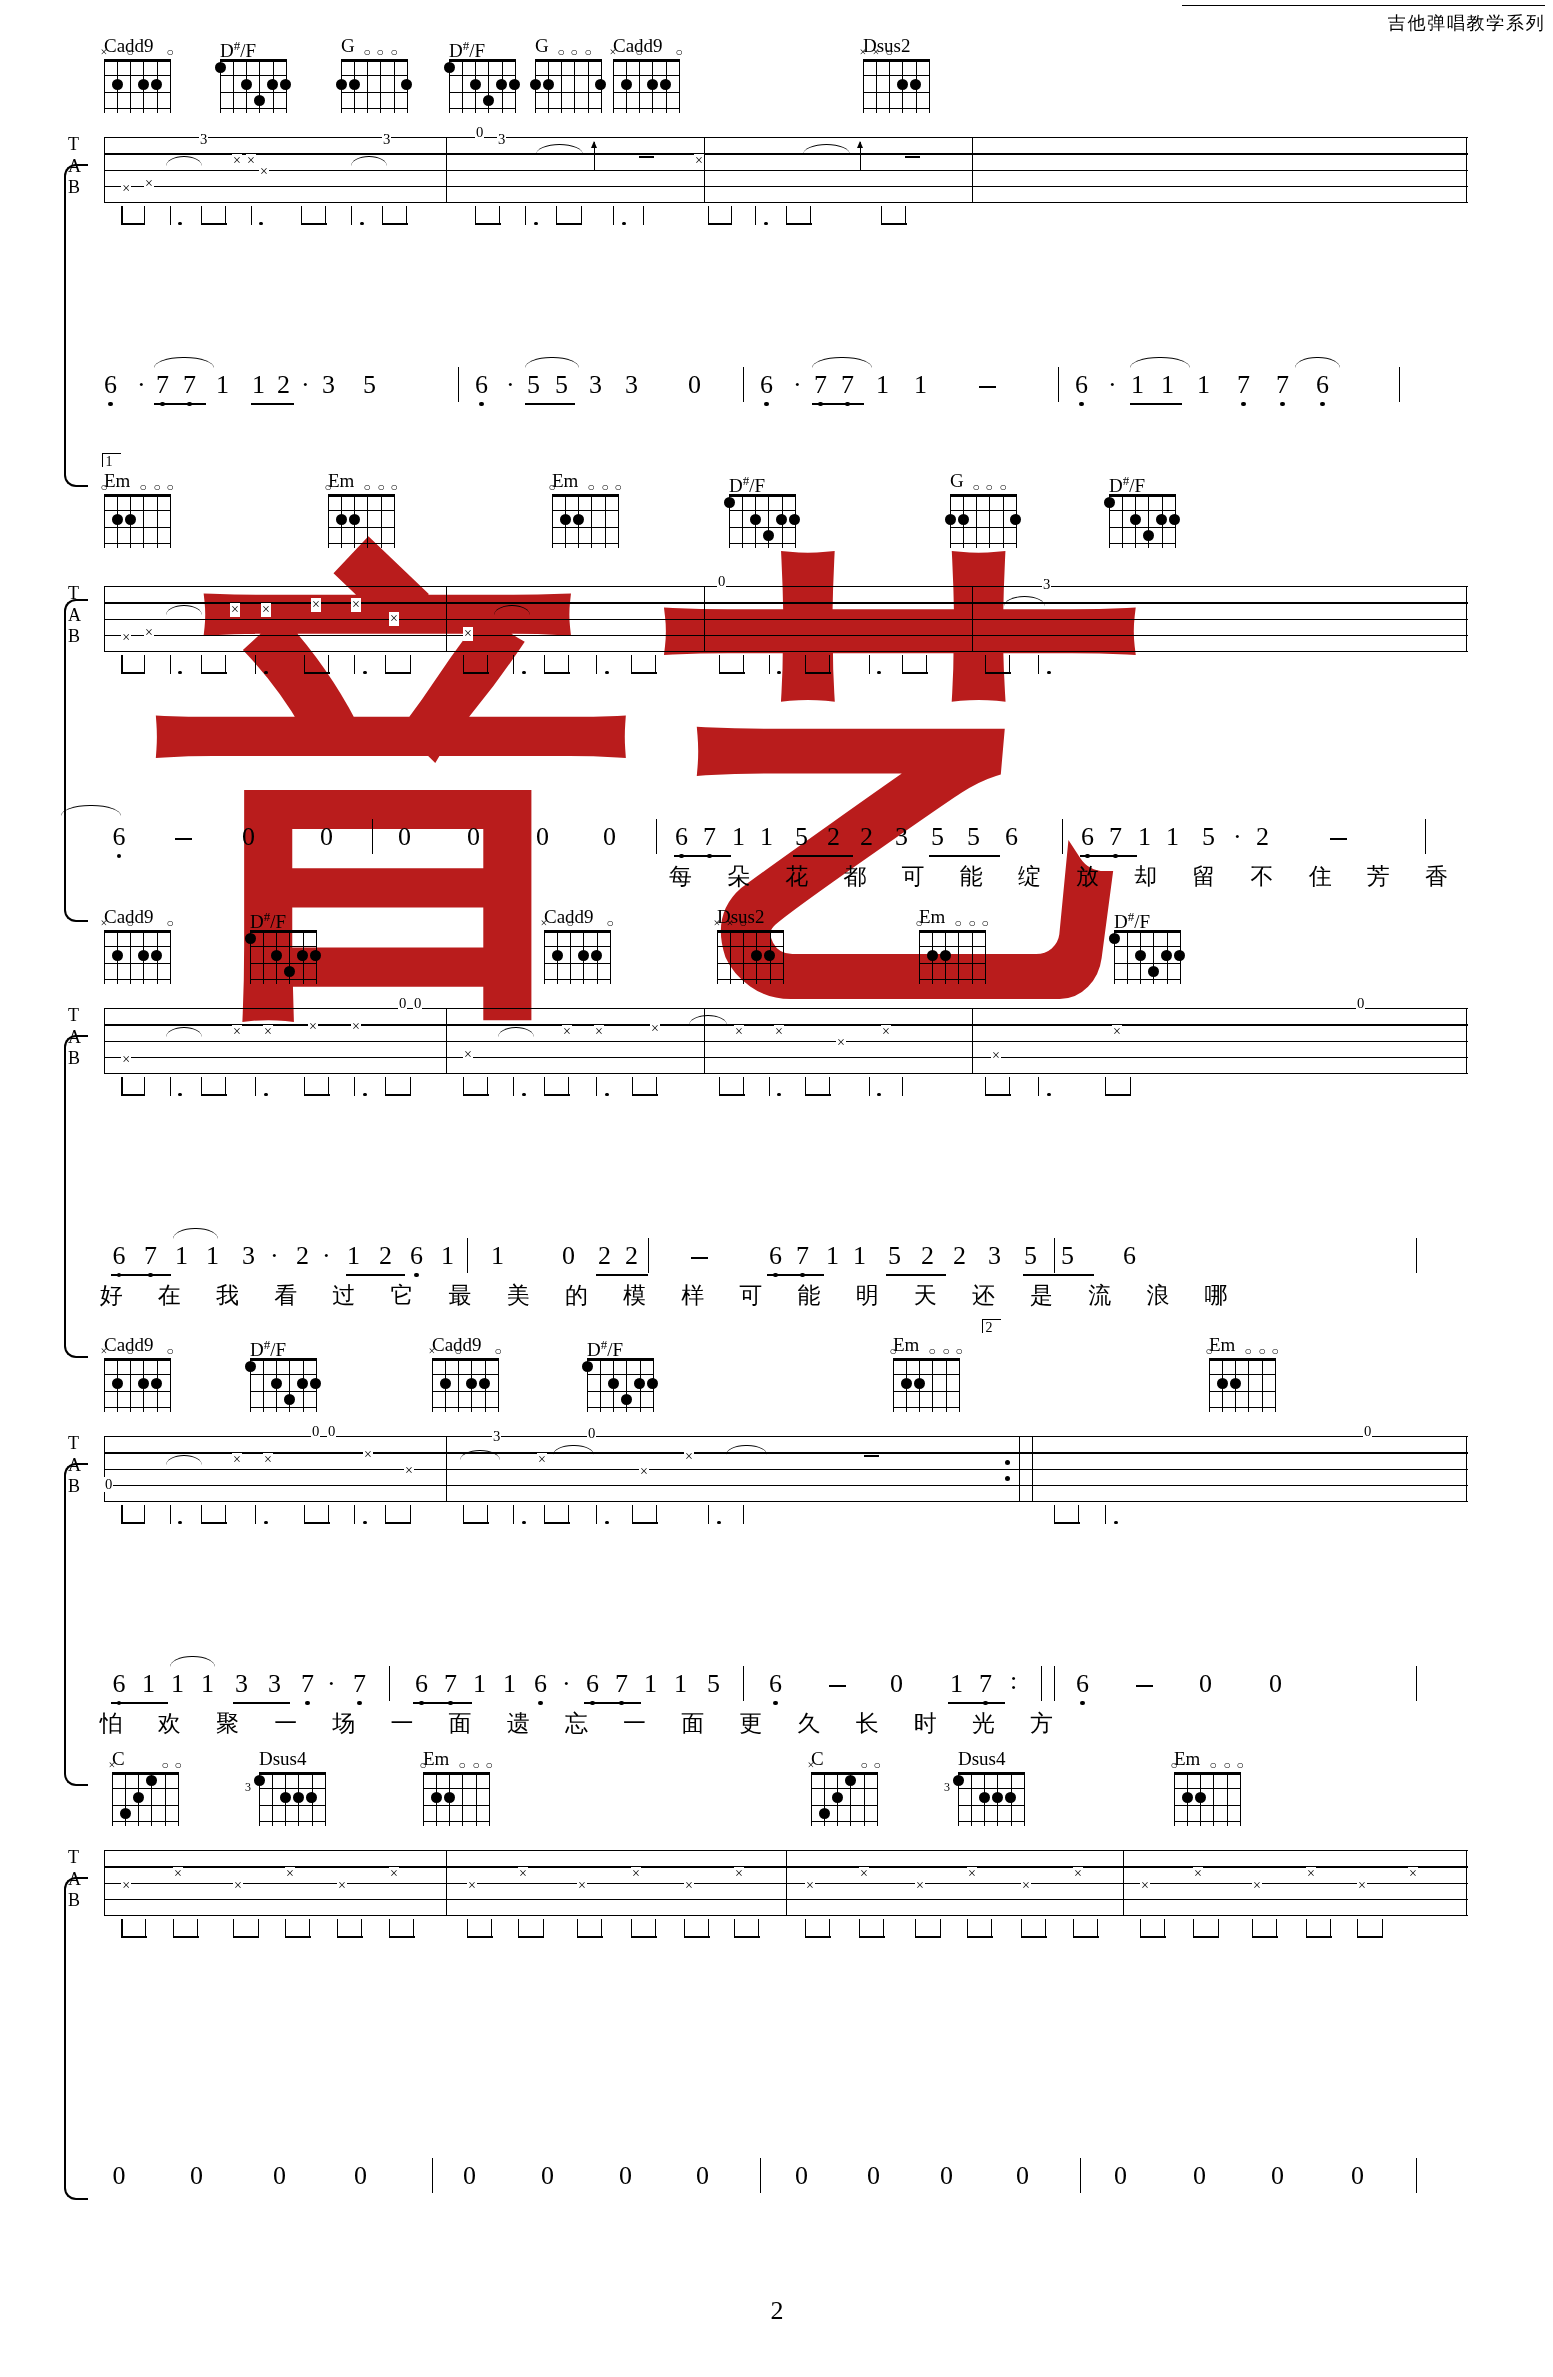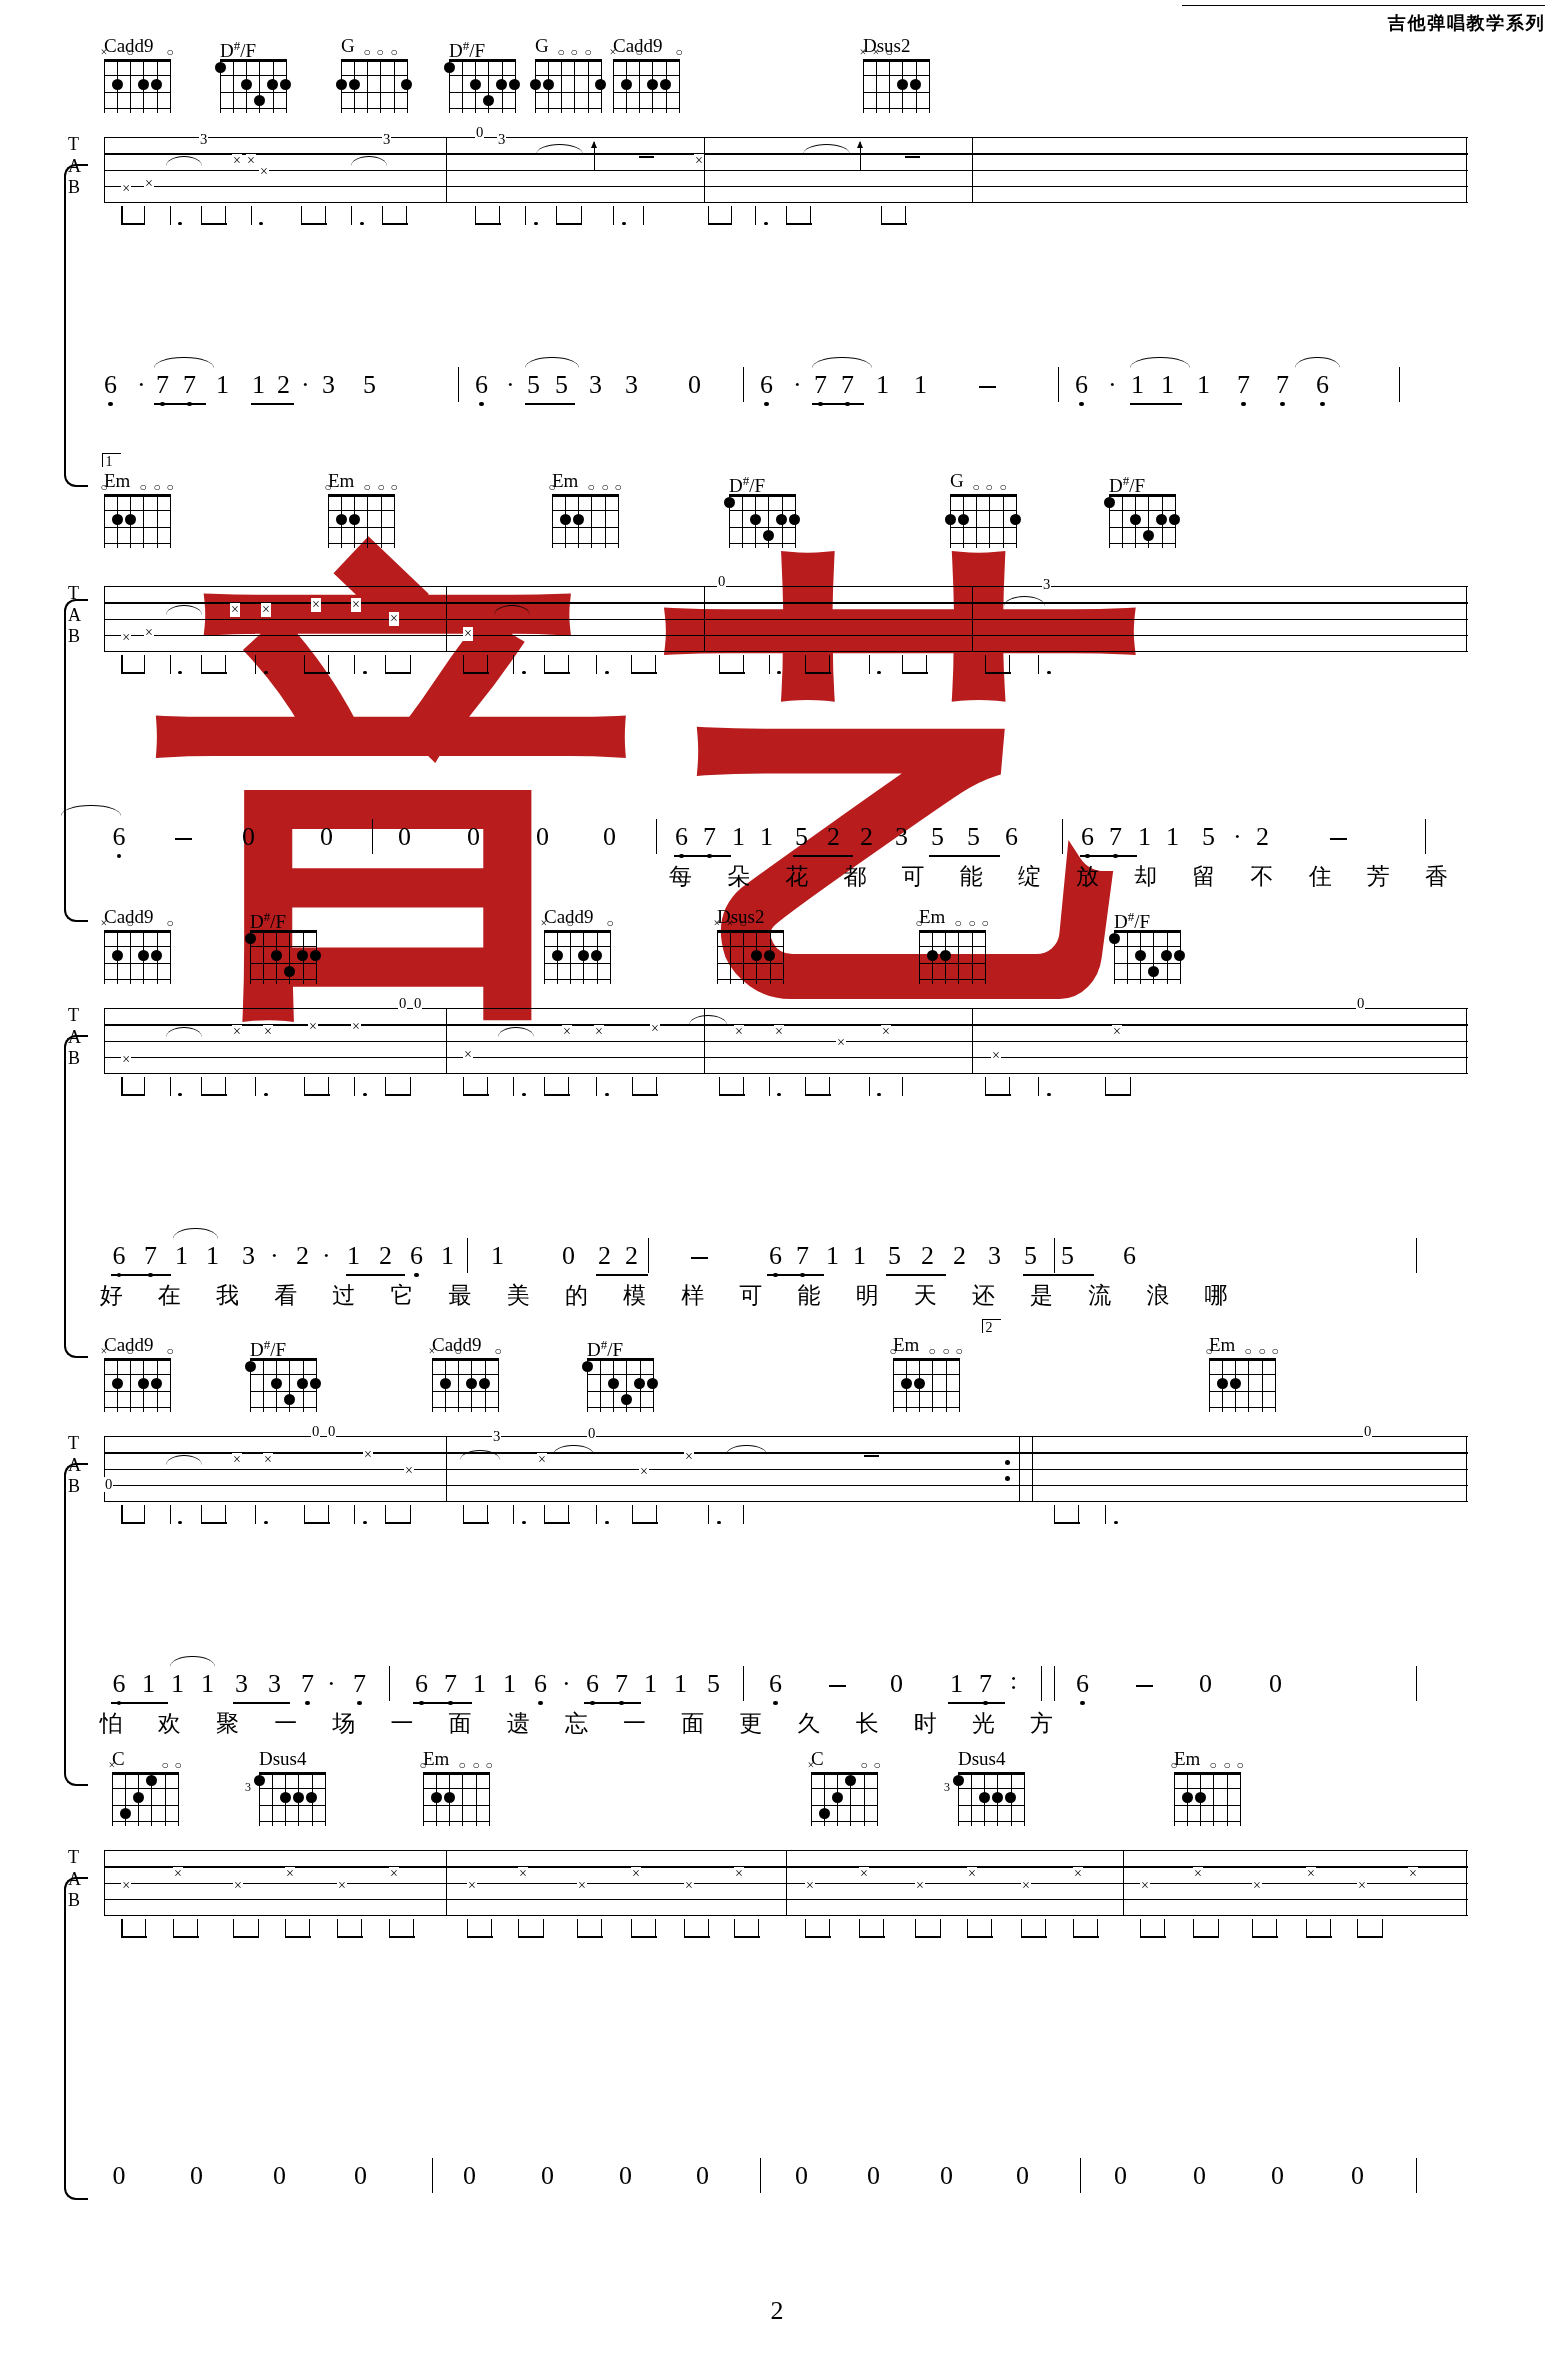--- a/index.html
+++ b/index.html
@@ -35,21 +35,20 @@
   }
   .header .sub {
     font-family: "Liberation Serif", serif;
     font-size: 18px;
     letter-spacing: 1.7px;
     line-height: 29px;
     border-top: 1.7px solid #000;
     padding-top: 2.6px;
     margin-top: 1.7px;
     white-space: nowrap;
-    font-weight: bold;
   }
 
   
   .watermark {
     position: absolute;
     left: 155px;
     top: 552px;
     width: 898px;
     height: 717px;
     color: #b91c1c;

